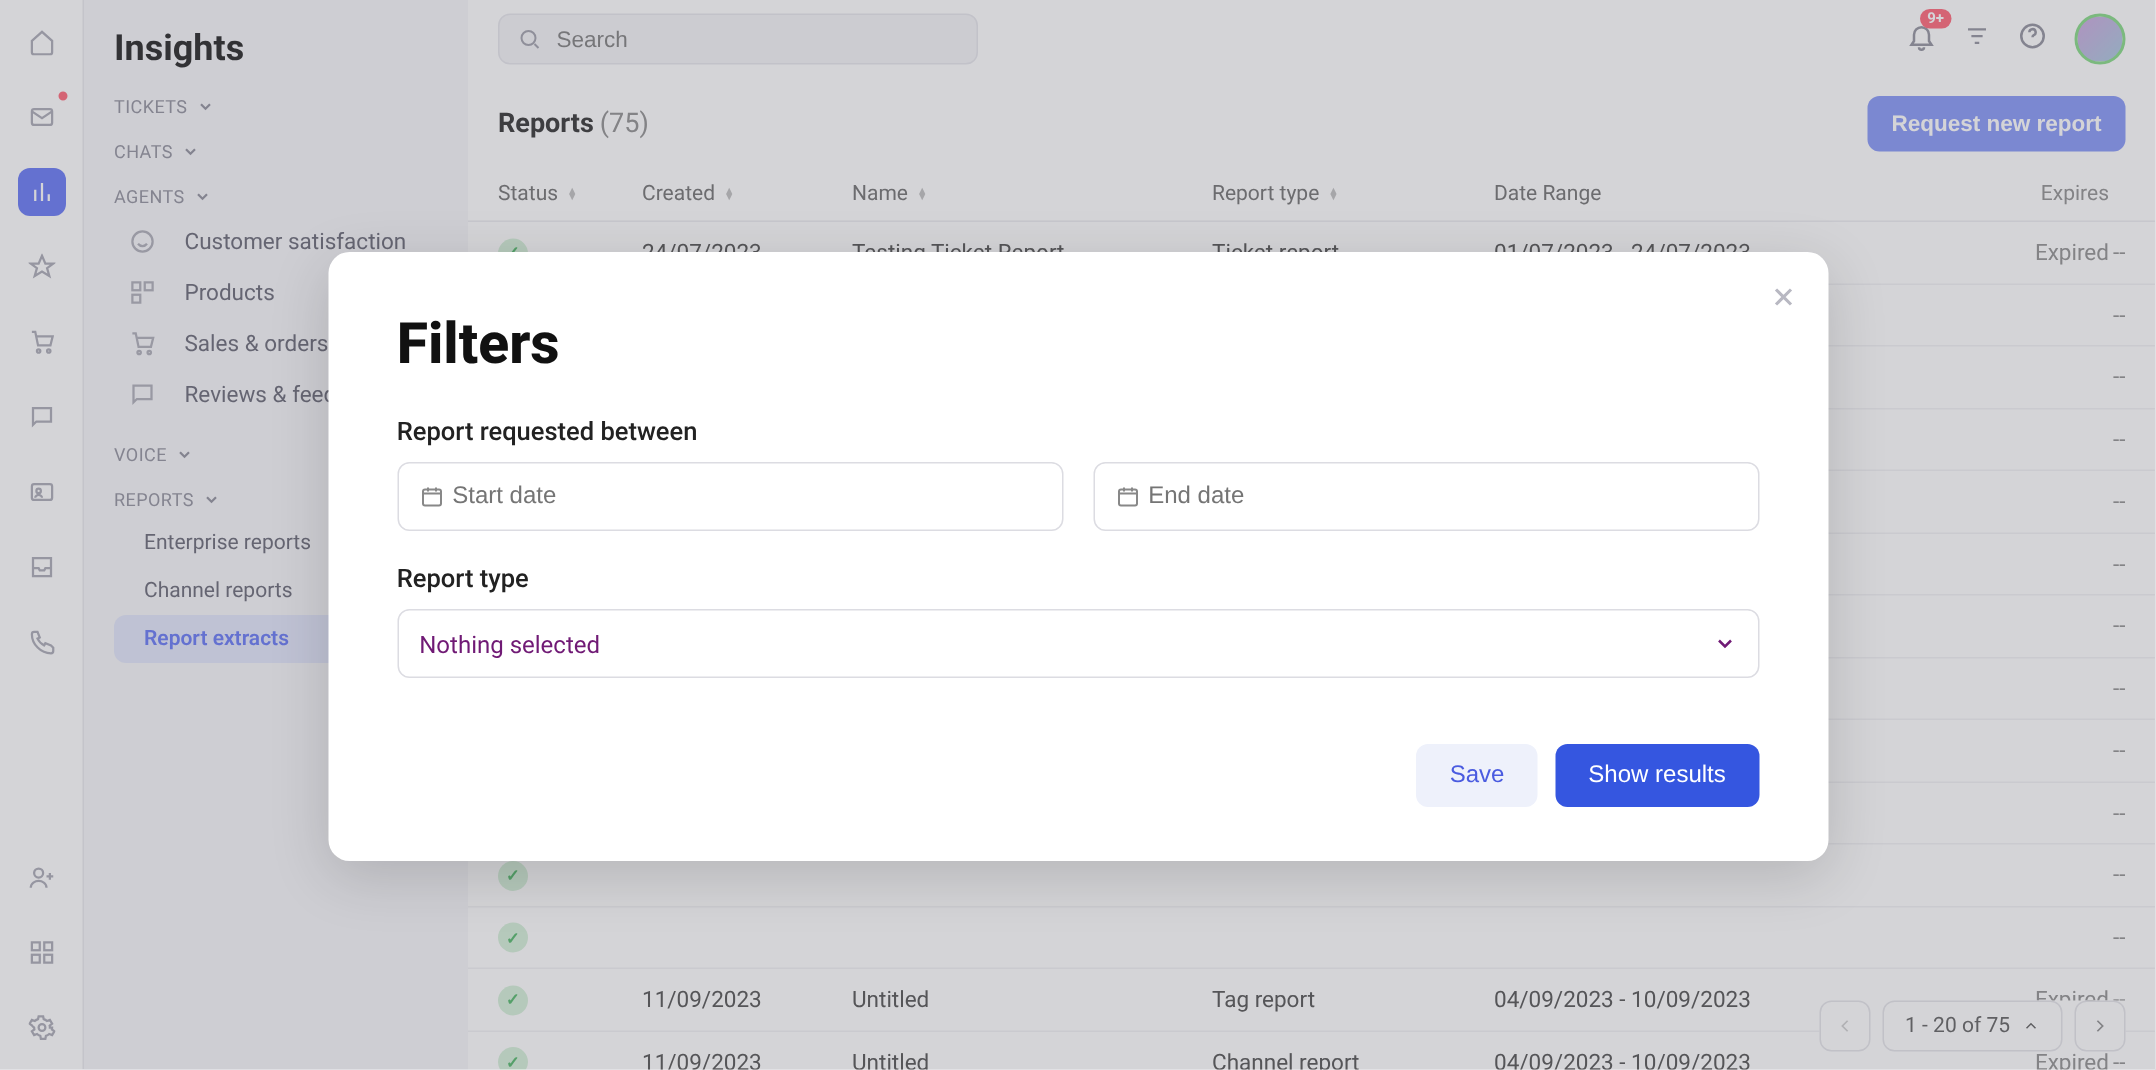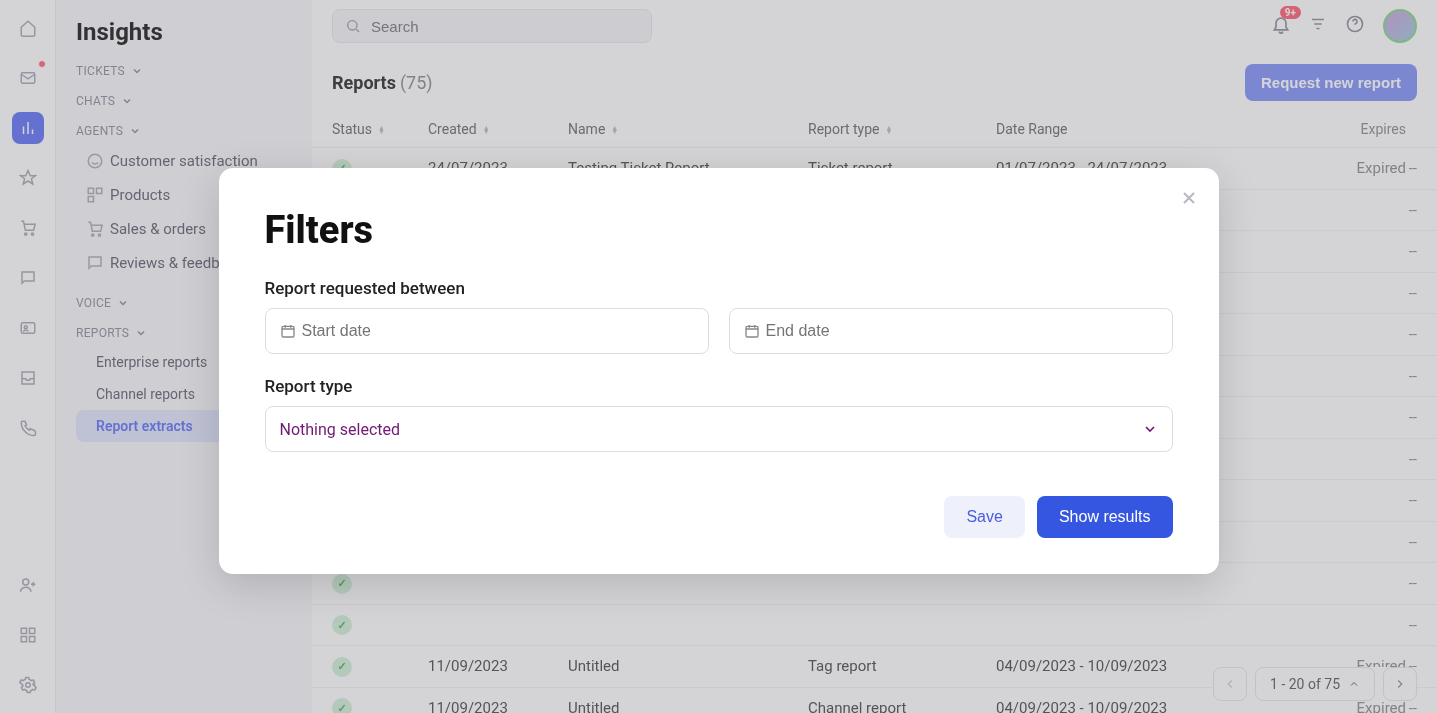--- a/index.html
+++ b/index.html
@@ -10,21 +10,21 @@
 .icon-rail .rail-item { width: 32px; height: 32px; display: flex; align-items: center; justify-content: center; border-radius: 8px; color: #a4a4b0; position: relative; cursor: pointer; }
 .icon-rail .rail-item.active { background: #5b6ef5; color: #fff; }
 .rail-dot { position: absolute; top: -2px; right: -2px; width: 8px; height: 8px; background: #ff5a6e; border-radius: 50%; border: 1px solid #fff; }
 .rail-bottom { margin-top: auto; padding-bottom: 12px; display: flex; flex-direction: column; gap: 18px; align-items: center; }
 
 
 .sidebar { position: absolute; left: 56px; top: 0; width: 256px; height: 713px; background: #f6f6f9; padding: 18px 10px 18px 20px; }
 .sidebar h1 { font-size: 24px; font-weight: 700; color: #111; margin-bottom: 18px; }
 .sb-section { font-size: 12px; font-weight: 400; color: #8a8a97; letter-spacing: .3px; margin-top: 16px; margin-bottom: 6px; display: flex; align-items: center; gap: 6px; cursor: pointer; }
 .sb-section svg { width: 12px; height: 12px; }
-.sb-item { display: flex; align-items: center; gap: 6px; padding: 8px 10px; border-radius: 8px; color: #5c5c6b; font-size: 15px; cursor: pointer; }
+.sb-item { display: flex; align-items: center; gap: 19px; padding: 8px 10px; border-radius: 8px; color: #5c5c6b; font-size: 15px; cursor: pointer; }
 .sb-item svg { width: 18px; height: 18px; color: #a8a8b3; }
 .sb-item.indent { padding-left: 20px; font-size: 14px; }
 .sb-item.active { background: #e0e5fb; color: #5b6ef5; font-weight: 600; }
 
 
 .main { position: absolute; left: 312px; top: 0; right: 0; height: 713px; background: #fff; }
 .topbar { height: 52px; display: flex; align-items: center; padding: 0 20px; gap: 16px; }
 .search { display: flex; align-items: center; gap: 10px; background: #f3f3f6; border: 1px solid #e5e5eb; border-radius: 8px; height: 34px; padding: 0 12px; width: 320px; color: #9a9aa6; }
 .search input { border: none; background: transparent; outline: none; font-size: 15px; color: #333; width: 100%; }
 .topbar-right { margin-left: auto; display: flex; align-items: center; gap: 18px; color: #8a8a97; }

